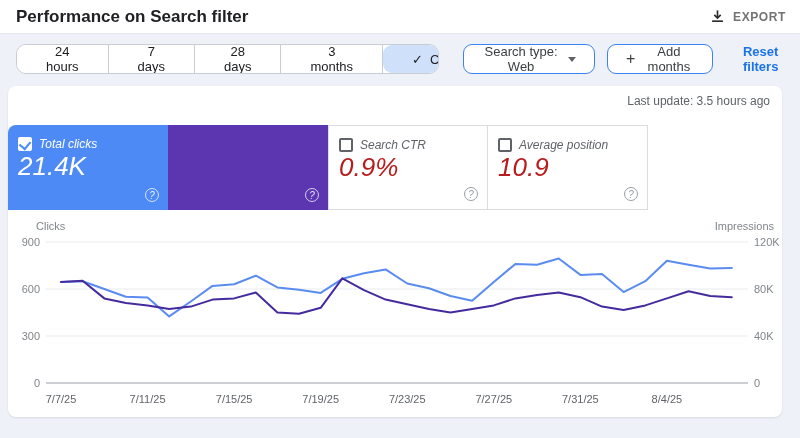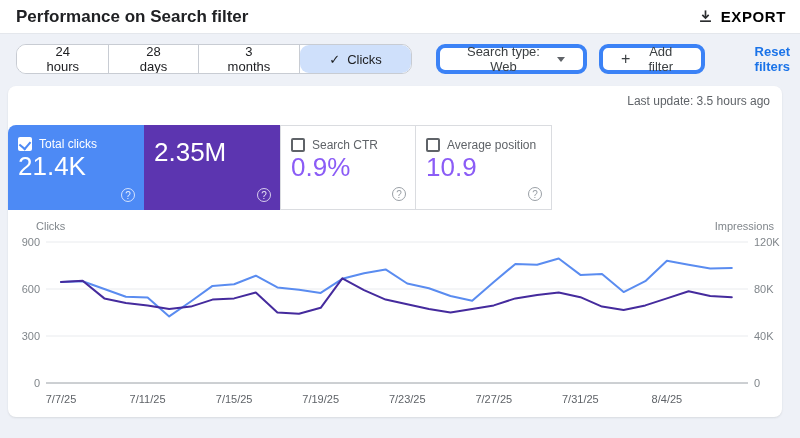--- a/index.html
+++ b/index.html
@@ -15,21 +15,21 @@
   
   .app-header {
     position:absolute; top:0; left:0; width:800px; height:34px;
     background:#ffffff; border-bottom:1px solid #e4e7ec;
     display:flex; align-items:center; justify-content:space-between;
     padding:0 14px 0 16px;
   }
   .page-title { font-size:17px; font-weight:700; color:#202124; }
   .export-btn {
     display:flex; align-items:center; gap:8px;
-    font-size:15px; font-weight:600; letter-spacing:.6px; color:#000000;
+    font-size:12px; font-weight:600; letter-spacing:.6px; color:#737373;
     cursor:pointer; background:none; border:none; font-family:inherit;
   }
   .export-btn svg { display:block; }
 
   
   .toolbar {
     position:absolute; top:43px; left:16px; right:10px; height:32px;
     display:flex; align-items:center;
   }
   .segmented {
@@ -39,61 +39,62 @@
   .segment {
     display:flex; align-items:center; padding:0 29px;
     font-size:13px; color:#202124; background:#fff; cursor:pointer;
     border:none; border-right:1px solid #c8ccd3; font-family:inherit; gap:7px;
   }
   .segment:last-child { border-right:none; }
   .segment.selected { background:#cfe0fb; border-radius:9px; }
   .segment .check { font-size:13px; color:#1b1d1f; }
   .chip {
     display:flex; align-items:center; gap:8px; height:30px;
-    border:4px solid #3b82f6; border-radius:9px; background:#fff;
+    border:1px solid #3b82f6; border-radius:9px; background:#fff;
     font-size:13px; color:#3c4043; padding:0 18px; cursor:pointer; font-family:inherit;
   }
   .chip.searchtype { margin-left:24px; }
   .chip.addfilter { margin-left:12px; }
   .caret-icon {
     width:0; height:0; border-left:4px solid transparent; border-right:4px solid transparent;
     border-top:5px solid #5f6368; display:inline-block;
   }
   .plus-icon { font-size:16px; color:#3c4043; font-weight:400; line-height:1; }
   .reset-link {
     margin-left:18px; color:#1a73e8; font-size:13px; font-weight:600;
-    background:none; border:none; cursor:pointer; font-family:inherit;text-align:right;
+    background:none; border:none; cursor:pointer; font-family:inherit;
   }
 
   
   .card {
     position:absolute; top:86px; left:8px; width:774px; height:331px;
     background:#ffffff; border-radius:8px;
     box-shadow:0 1px 2px rgba(60,64,67,.12);
   }
   .last-update {
     position:absolute; top:8px; right:12px;
     font-size:12px; color:#5f6368;
   }
 
   
   .tiles { position:absolute; top:39px; left:0; display:flex; }
   .tile {
-    width:136px; height:85px; position:relative; padding:12px 10px;
+    width:160px; height:85px; position:relative; padding:12px 10px;
     cursor:pointer;
+    font-style:italic;
   }
   .tile.selected { color:#fff; }
   .tile.white { background:#fff; border:1px solid #dadce0; }
   .tile.white + .tile.white { border-left:none; }
   .tile.t0 { border-top-left-radius:8px; }
   .tile-head { display:flex; align-items:center; gap:7px; font-size:12px; }
   .tile.selected .tile-head { color:#fff; }
   .tile.white .tile-head { color:#5f6368; }
   .tile-value { font-size:26px; font-weight:400; }
-  .tile.white .tile-value { color:#8b5cf6; }
+  .tile.white .tile-value { color:#b91c1c; }
   .cbox {
     width:14px; height:14px; border-radius:2px; flex:none; position:relative;
   }
   .cbox.checked { background:#fff; }
   .cbox.checked::after {
     content:""; position:absolute; left:3px; top:2px; width:6px; height:8px;
     border:solid currentColor; border-width:0 2px 2px 0; transform:rotate(40deg);
   }
   .tile.t0 .cbox.checked::after { border-color:#4d8af5; }
   .tile.t1 .cbox.checked::after { border-color:#5c35b0; }
@@ -125,59 +126,61 @@
     <span>EXPORT</span>
   </button>
 </div>
 
 <div class="toolbar">
   <div class="segmented">
     <button class="segment">
       <span>24 hours</span>
     </button>
     <button class="segment">
+      <span>7 days</span>
+    </button>
+    <button class="segment">
       <span>28 days</span>
     </button>
     <button class="segment">
       <span>3 months</span>
     </button>
     <button class="segment selected">
       <span class="check">✓</span>
       <span>Clicks</span>
     </button>
   </div>
 
   <button class="chip searchtype">
     <span>Search type: Web</span>
     <span class="caret-icon"></span>
   </button>
 
   <button class="chip addfilter">
     <span class="plus-icon">+</span>
-    <span>Add filter</span>
+    <span>Add months</span>
   </button>
 
   <button class="reset-link">Reset filters</button>
 </div>
 
 <div class="card">
   <div class="last-update">Last update: 3.5 hours ago</div>
 
   <div class="tiles">
     <div class="tile selected t0" style="background-color: rgb(77, 138, 245);">
       <div class="tile-head">
         <span class="cbox checked"></span>
         <span>Total clicks</span>
       </div>
       <div class="tile-value">21.4K</div>
       <span class="help-circle">?</span>
     </div>
 
     <div class="tile selected t1" style="background-color: rgb(92, 53, 176);">
-      <div class="tile-value">2.35M</div>
       <span class="help-circle">?</span>
     </div>
 
     <div class="tile white t2">
       <div class="tile-head">
         <span class="cbox unchecked"></span>
         <span>Search CTR</span>
       </div>
       <div class="tile-value">0.9%</div>
       <span class="help-circle">?</span>

